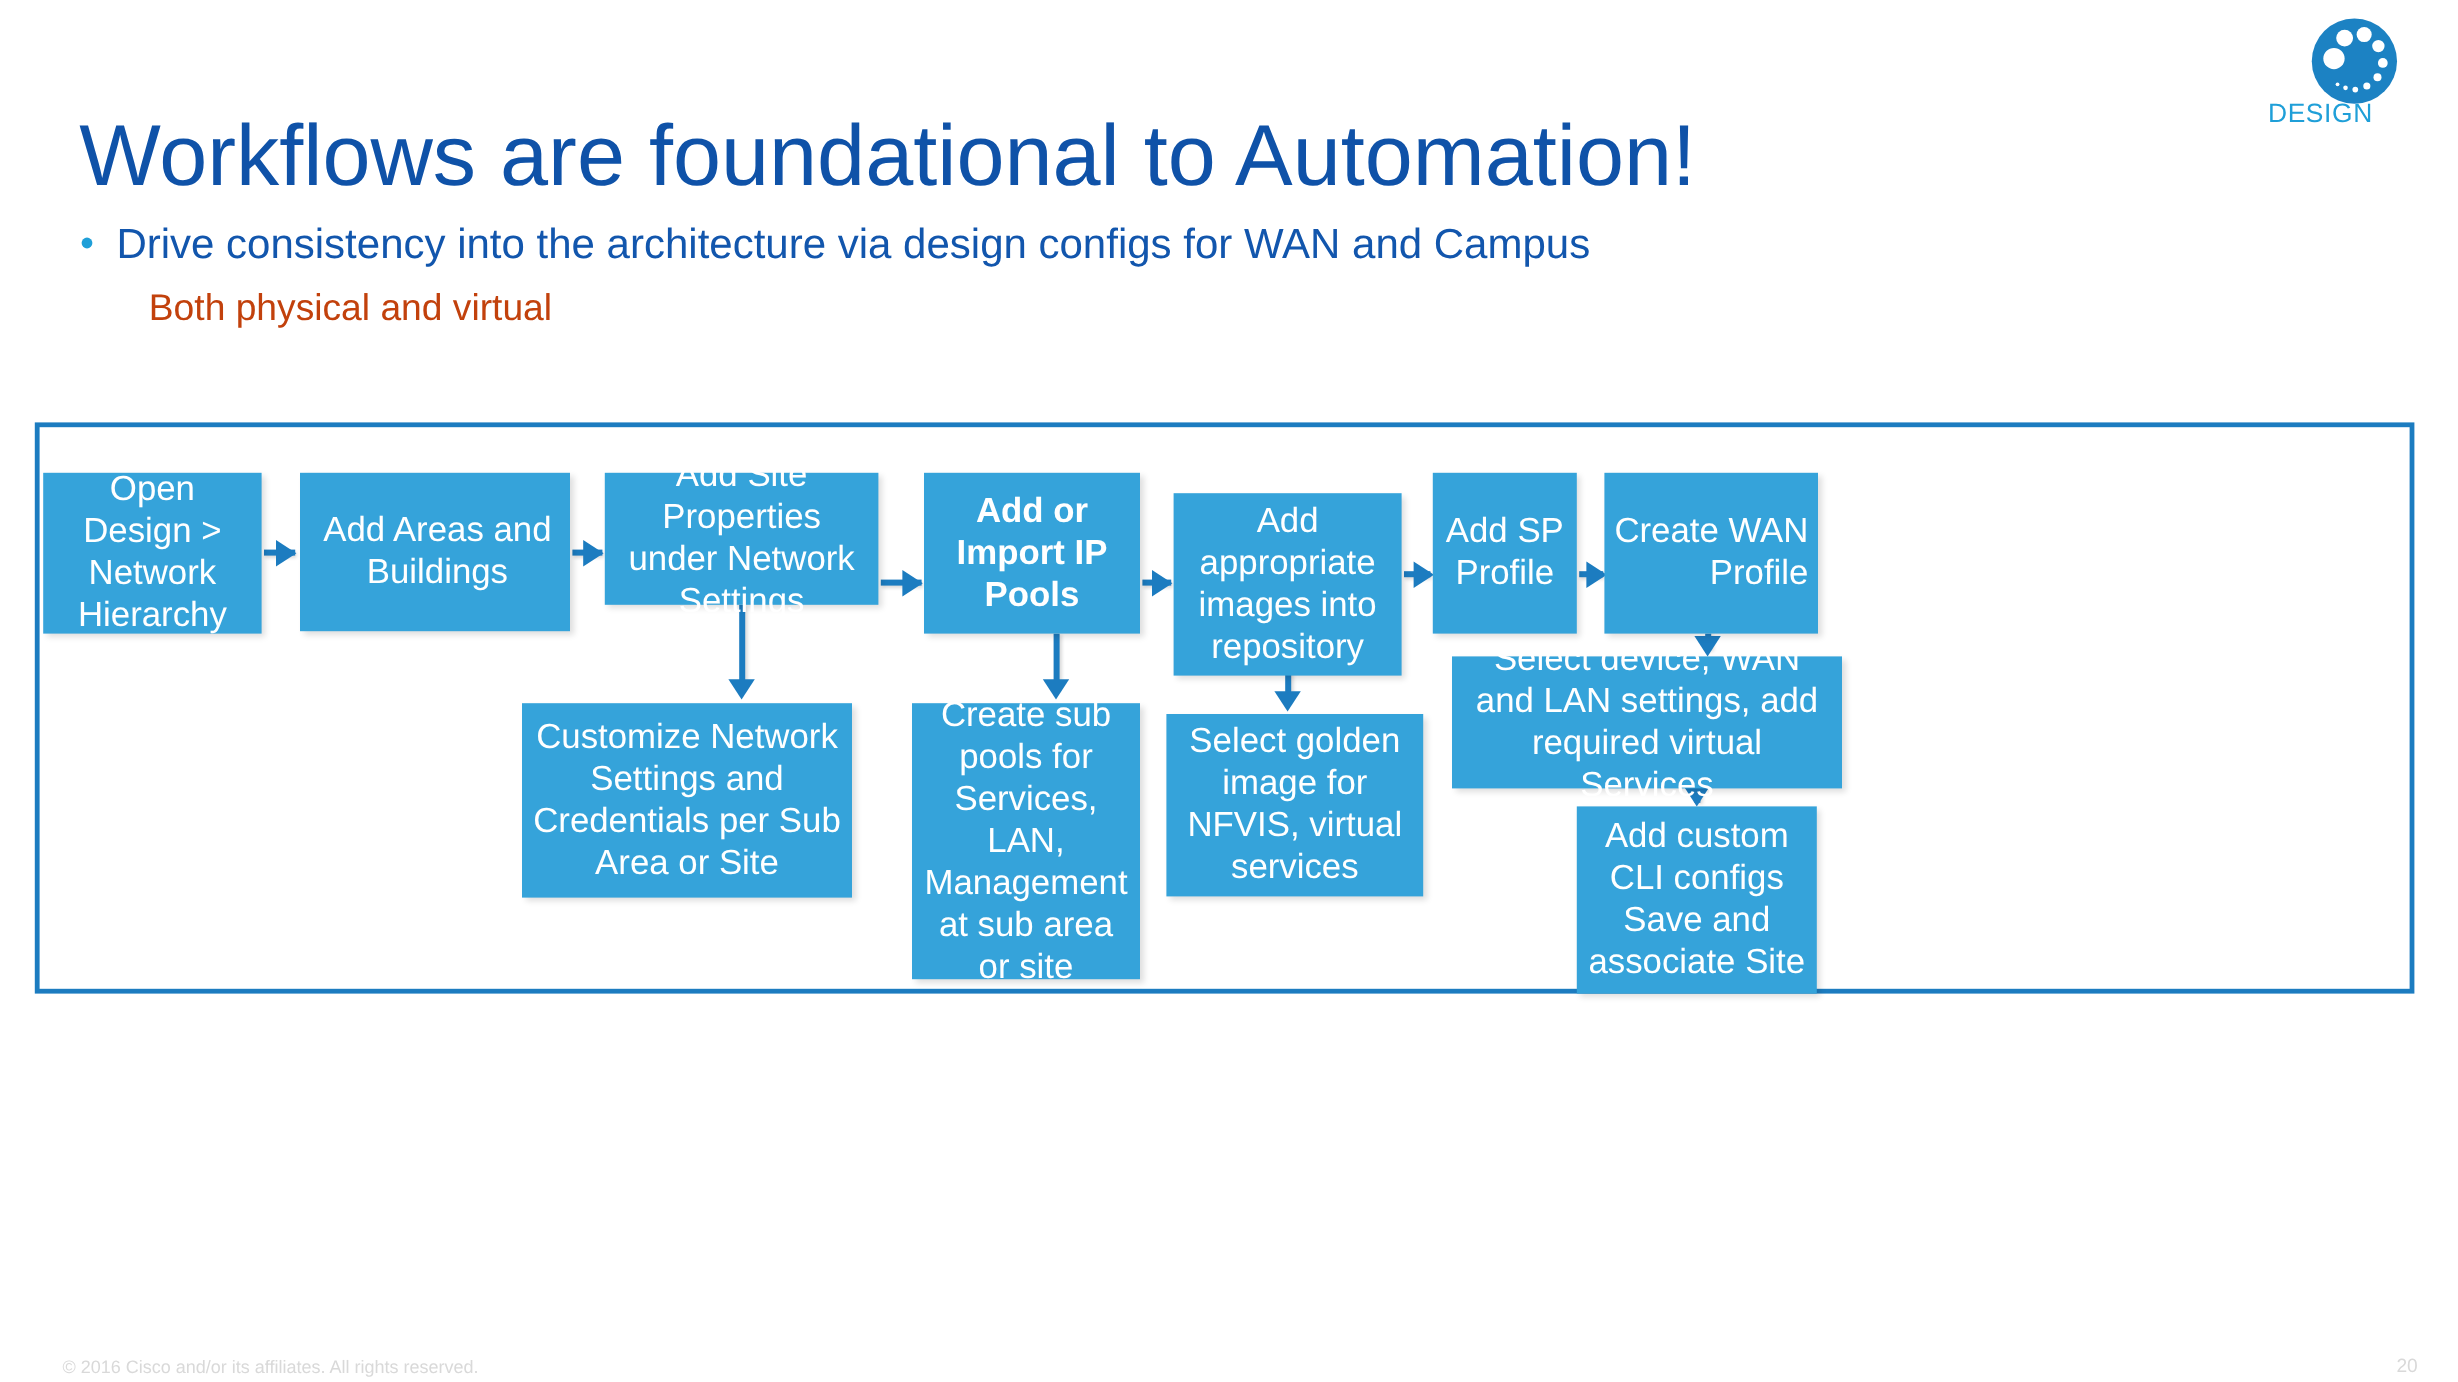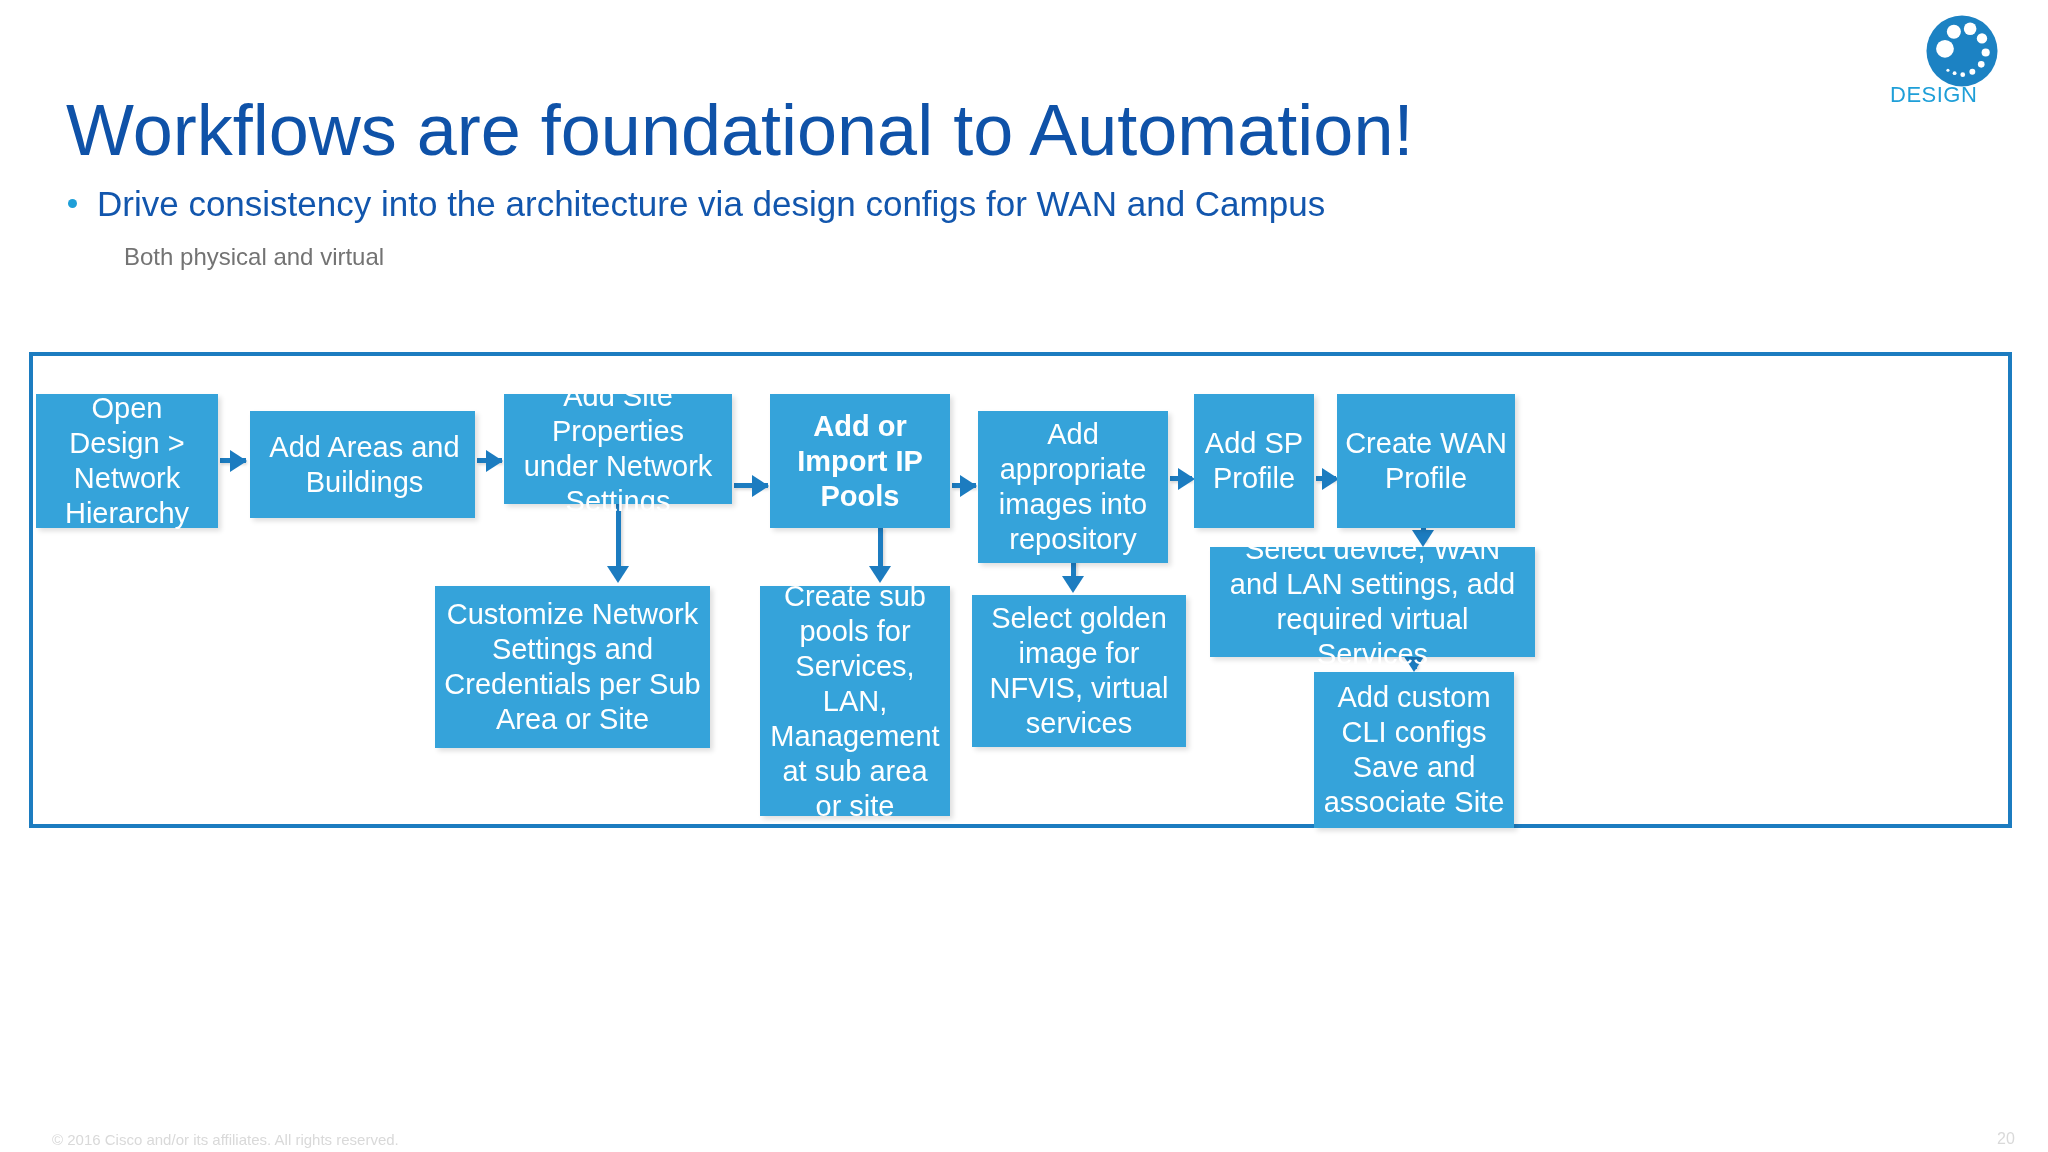--- a/index.html
+++ b/index.html
@@ -68,23 +68,23 @@
   #bullet-text {
     font-size: 35px;
     line-height: 44px;
     color: #1256ad;
     white-space: nowrap;
   }
   #subbullet-text {
     position: absolute;
     left: 124px;
     top: 236px;
-    font-size: 24px;
+    font-size: 31px;
     line-height: 42px;
-    color: #737373;
+    color: #c2410c;
     white-space: nowrap;
   }
 
   
   #diagram-frame {
     position: absolute;
     left: 29px;
     top: 352px;
     width: 1983px;
     height: 476px;
@@ -105,26 +105,26 @@
     font-size: 29px;
     line-height: 35px;
     box-sizing: border-box;
     padding: 4px 8px;
     box-shadow: 3px 3px 5px rgba(0,0,0,0.13);
   }
   .node span { display:block; width:100%; }
 
   
   #node-open-design      { left: 36px;   top: 394px;  width: 182px; height: 134px; }
-  #node-add-areas        { left: 250px;  top: 411px;  width: 225px; height: 107px; padding-left: 12px; }
+  #node-add-areas        { left: 250px;  top: 394px;  width: 225px; height: 132px; padding-left: 12px; }
   #node-site-props       { left: 504px;  top: 394px;  width: 228px; height: 110px; }
   #node-ip-pools         { left: 770px;  top: 394px;  width: 180px; height: 134px; font-weight: bold; }
   #node-images-repo      { left: 978px;  top: 411px;  width: 190px; height: 152px; }
   #node-sp-profile       { left: 1194px; top: 394px;  width: 120px; height: 134px; }
-  #node-wan-profile      { left: 1337px; top: 394px;  width: 178px; height: 134px; }
+  #node-wan-profile      { left: 1337px; top: 394px;  width: 178px; height: 134px; text-align: right; }
 
   
   #node-select-device    { left: 1210px; top: 547px;  width: 325px; height: 110px; }
 
   
   #node-customize-net    { left: 435px;  top: 586px;  width: 275px; height: 162px; }
   #node-create-subpools  { left: 760px;  top: 586px;  width: 190px; height: 230px; }
   #node-golden-image     { left: 972px;  top: 595px;  width: 214px; height: 152px; }
   #node-add-cli          { left: 1314px; top: 672px;  width: 200px; height: 156px; align-items: center; }
   .hline {

